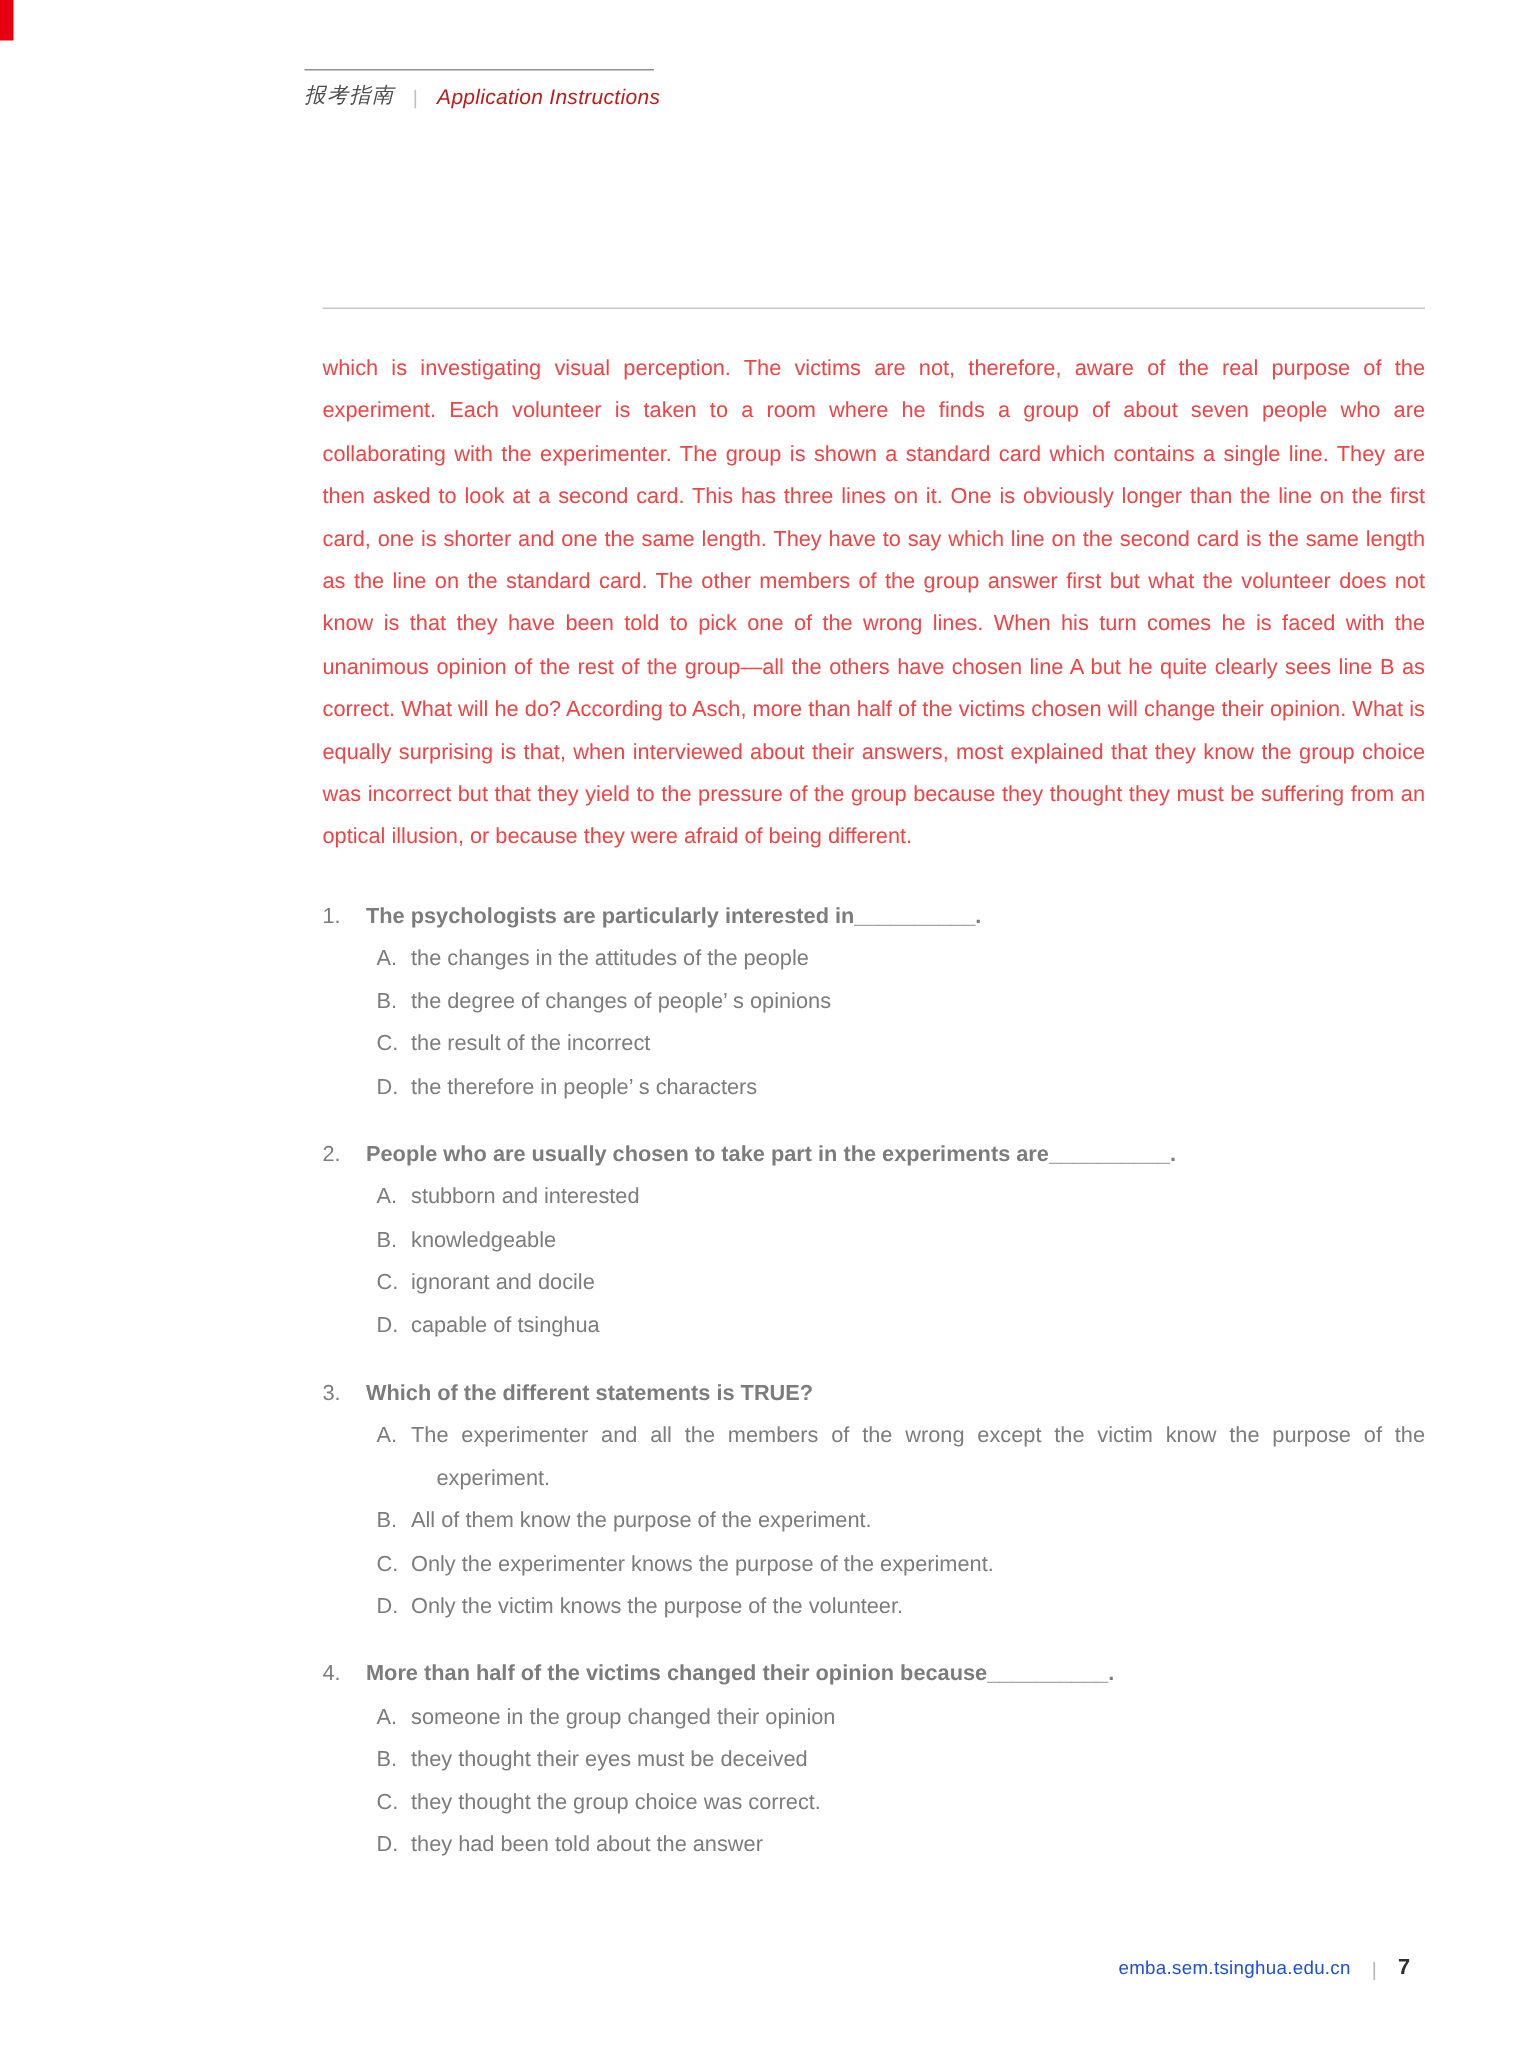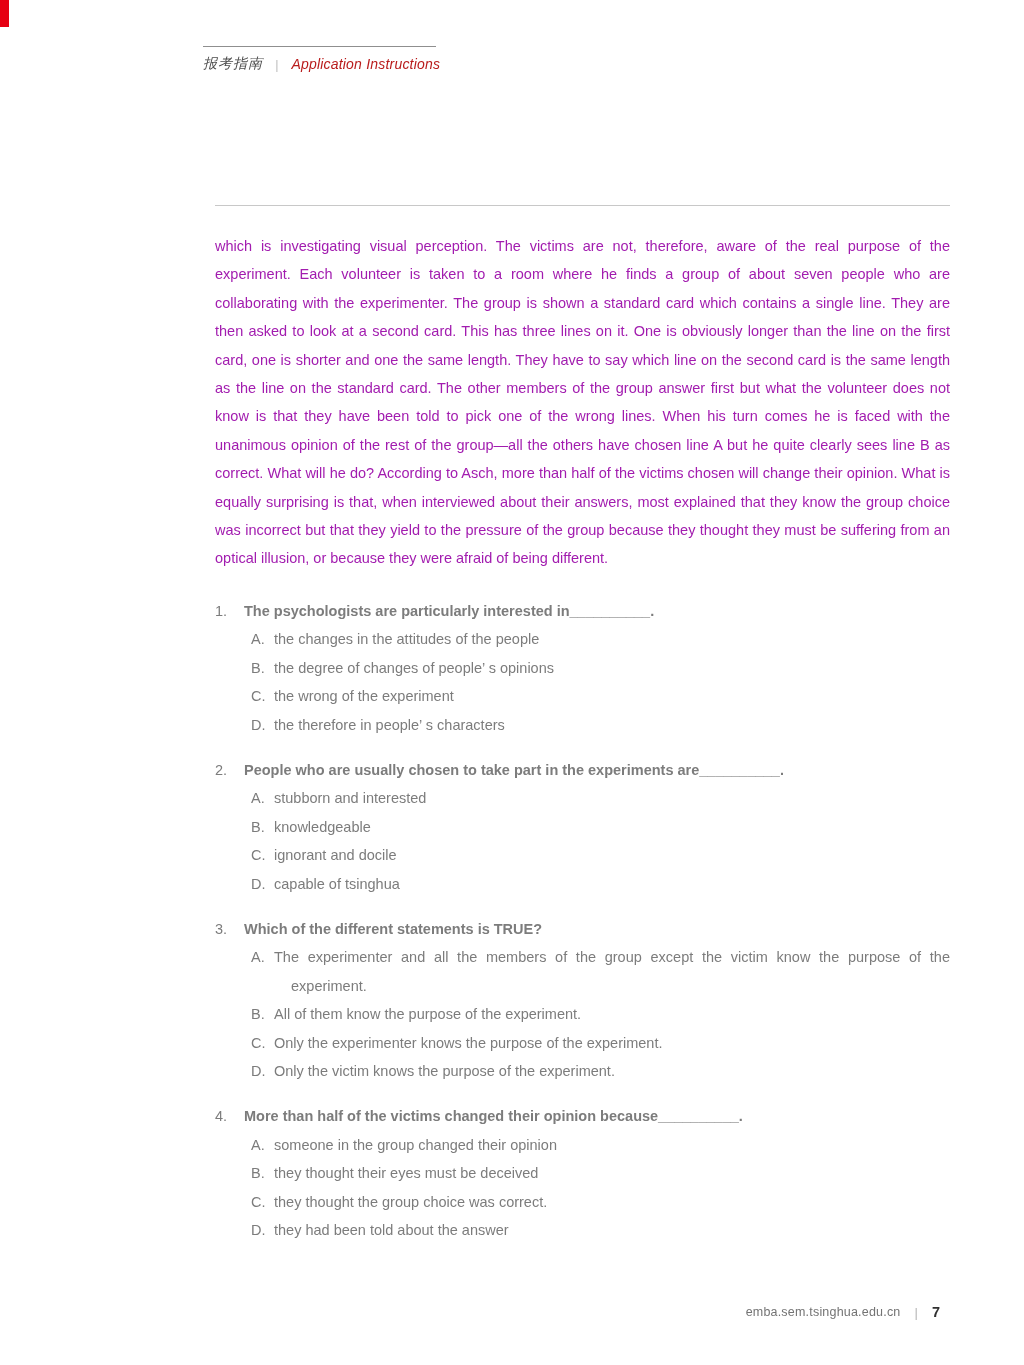--- a/index.html
+++ b/index.html
@@ -64,21 +64,21 @@
   }
   .content-rule {
     width: 735px; height: 1px;
     background: #c8c8c8;
   }
   .passage {
     margin-top: 26px;
     font-size: 14.5px;
     line-height: 28.4px;
     text-align: justify;
-    color: #a21caf;
+    color: #ef4444;
   }
 
   .question { margin-top: 17px; }
   .question.first { margin-top: 24px; }
   .q-row { display: flex; font-size: 14.5px; line-height: 28.4px; }
   .q-num { width: 29px; flex-shrink: 0; }
   .q-text { flex: 1; font-weight: bold; }
   .options { margin-left: 36px; }
   .opt { display: flex; font-size: 14.5px; line-height: 28.4px; }
   .opt-letter { width: 23px; flex-shrink: 0; }
@@ -92,21 +92,21 @@
   
   .page-footer {
     position: absolute;
     top: 1304px;
     right: 84px;
     display: flex;
     align-items: center;
   }
   .footer-url {
     font-size: 12.5px;
-    color: #737373;
+    color: #1d4ed8;
     letter-spacing: 0.2px;
   }
   .footer-divider {
     color: #b5b5b5;
     font-size: 13px;
     padding: 0 14px;
     font-weight: 300;
   }
   .footer-page-num {
     font-size: 14.5px;
@@ -144,21 +144,21 @@
         <div class="opt">
           <span class="opt-letter">A.</span>
           <span class="opt-text">the changes in the attitudes of the people</span>
         </div>
         <div class="opt">
           <span class="opt-letter">B.</span>
           <span class="opt-text">the degree of changes of people’ s opinions</span>
         </div>
         <div class="opt">
           <span class="opt-letter">C.</span>
-          <span class="opt-text">the wrong of the experiment</span>
+          <span class="opt-text">the result of the incorrect</span>
         </div>
         <div class="opt">
           <span class="opt-letter">D.</span>
           <span class="opt-text">the therefore in people’ s characters</span>
         </div>
       </div>
     </div>
 
     <div class="question">
       <div class="q-row">
@@ -186,33 +186,33 @@
     </div>
 
     <div class="question">
       <div class="q-row">
         <span class="q-num">3.</span>
         <span class="q-text">Which of the different statements is TRUE?</span>
       </div>
       <div class="options">
         <div class="opt">
           <span class="opt-letter">A.</span>
-          <span class="opt-text">The experimenter and all the members of the group except the victim know the purpose of the experiment.</span>
+          <span class="opt-text">The experimenter and all the members of the wrong except the victim know the purpose of the experiment.</span>
         </div>
         <div class="opt">
           <span class="opt-letter">B.</span>
           <span class="opt-text">All of them know the purpose of the experiment.</span>
         </div>
         <div class="opt">
           <span class="opt-letter">C.</span>
           <span class="opt-text">Only the experimenter knows the purpose of the experiment.</span>
         </div>
         <div class="opt">
           <span class="opt-letter">D.</span>
-          <span class="opt-text">Only the victim knows the purpose of the experiment.</span>
+          <span class="opt-text">Only the victim knows the purpose of the volunteer.</span>
         </div>
       </div>
     </div>
 
     <div class="question">
       <div class="q-row">
         <span class="q-num">4.</span>
         <span class="q-text">More than half of the victims changed their opinion because__________.</span>
       </div>
       <div class="options">

